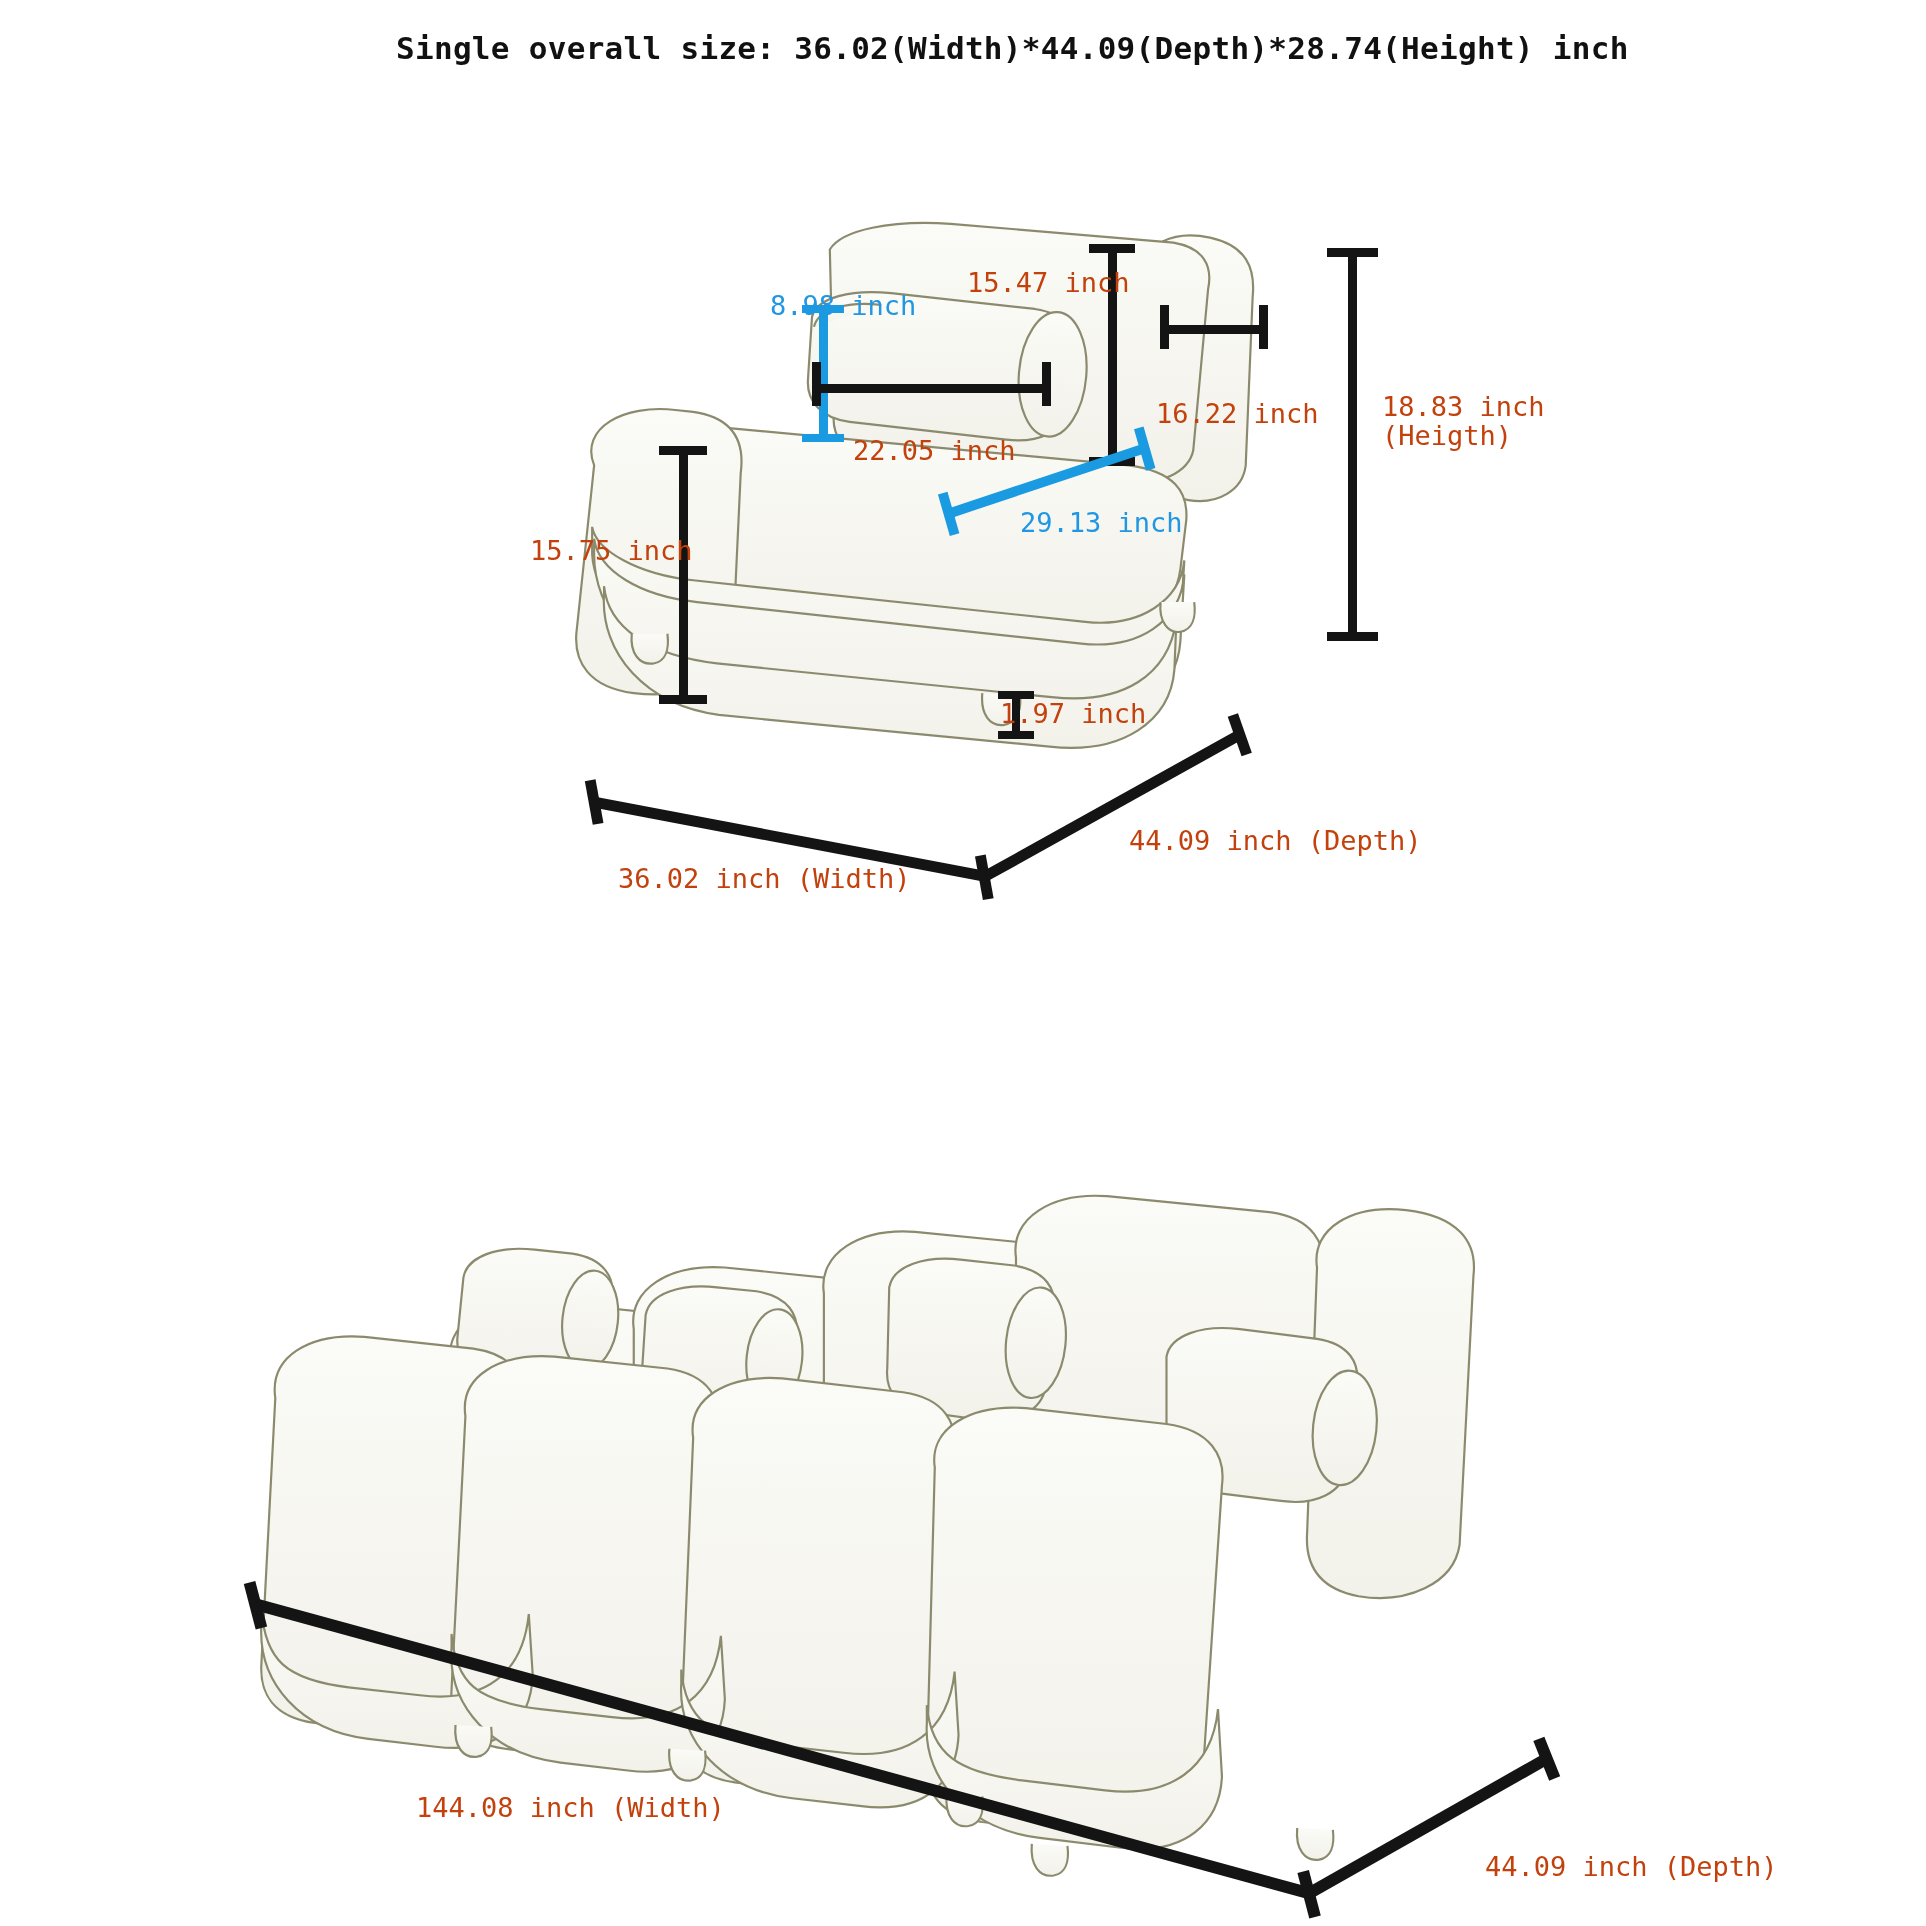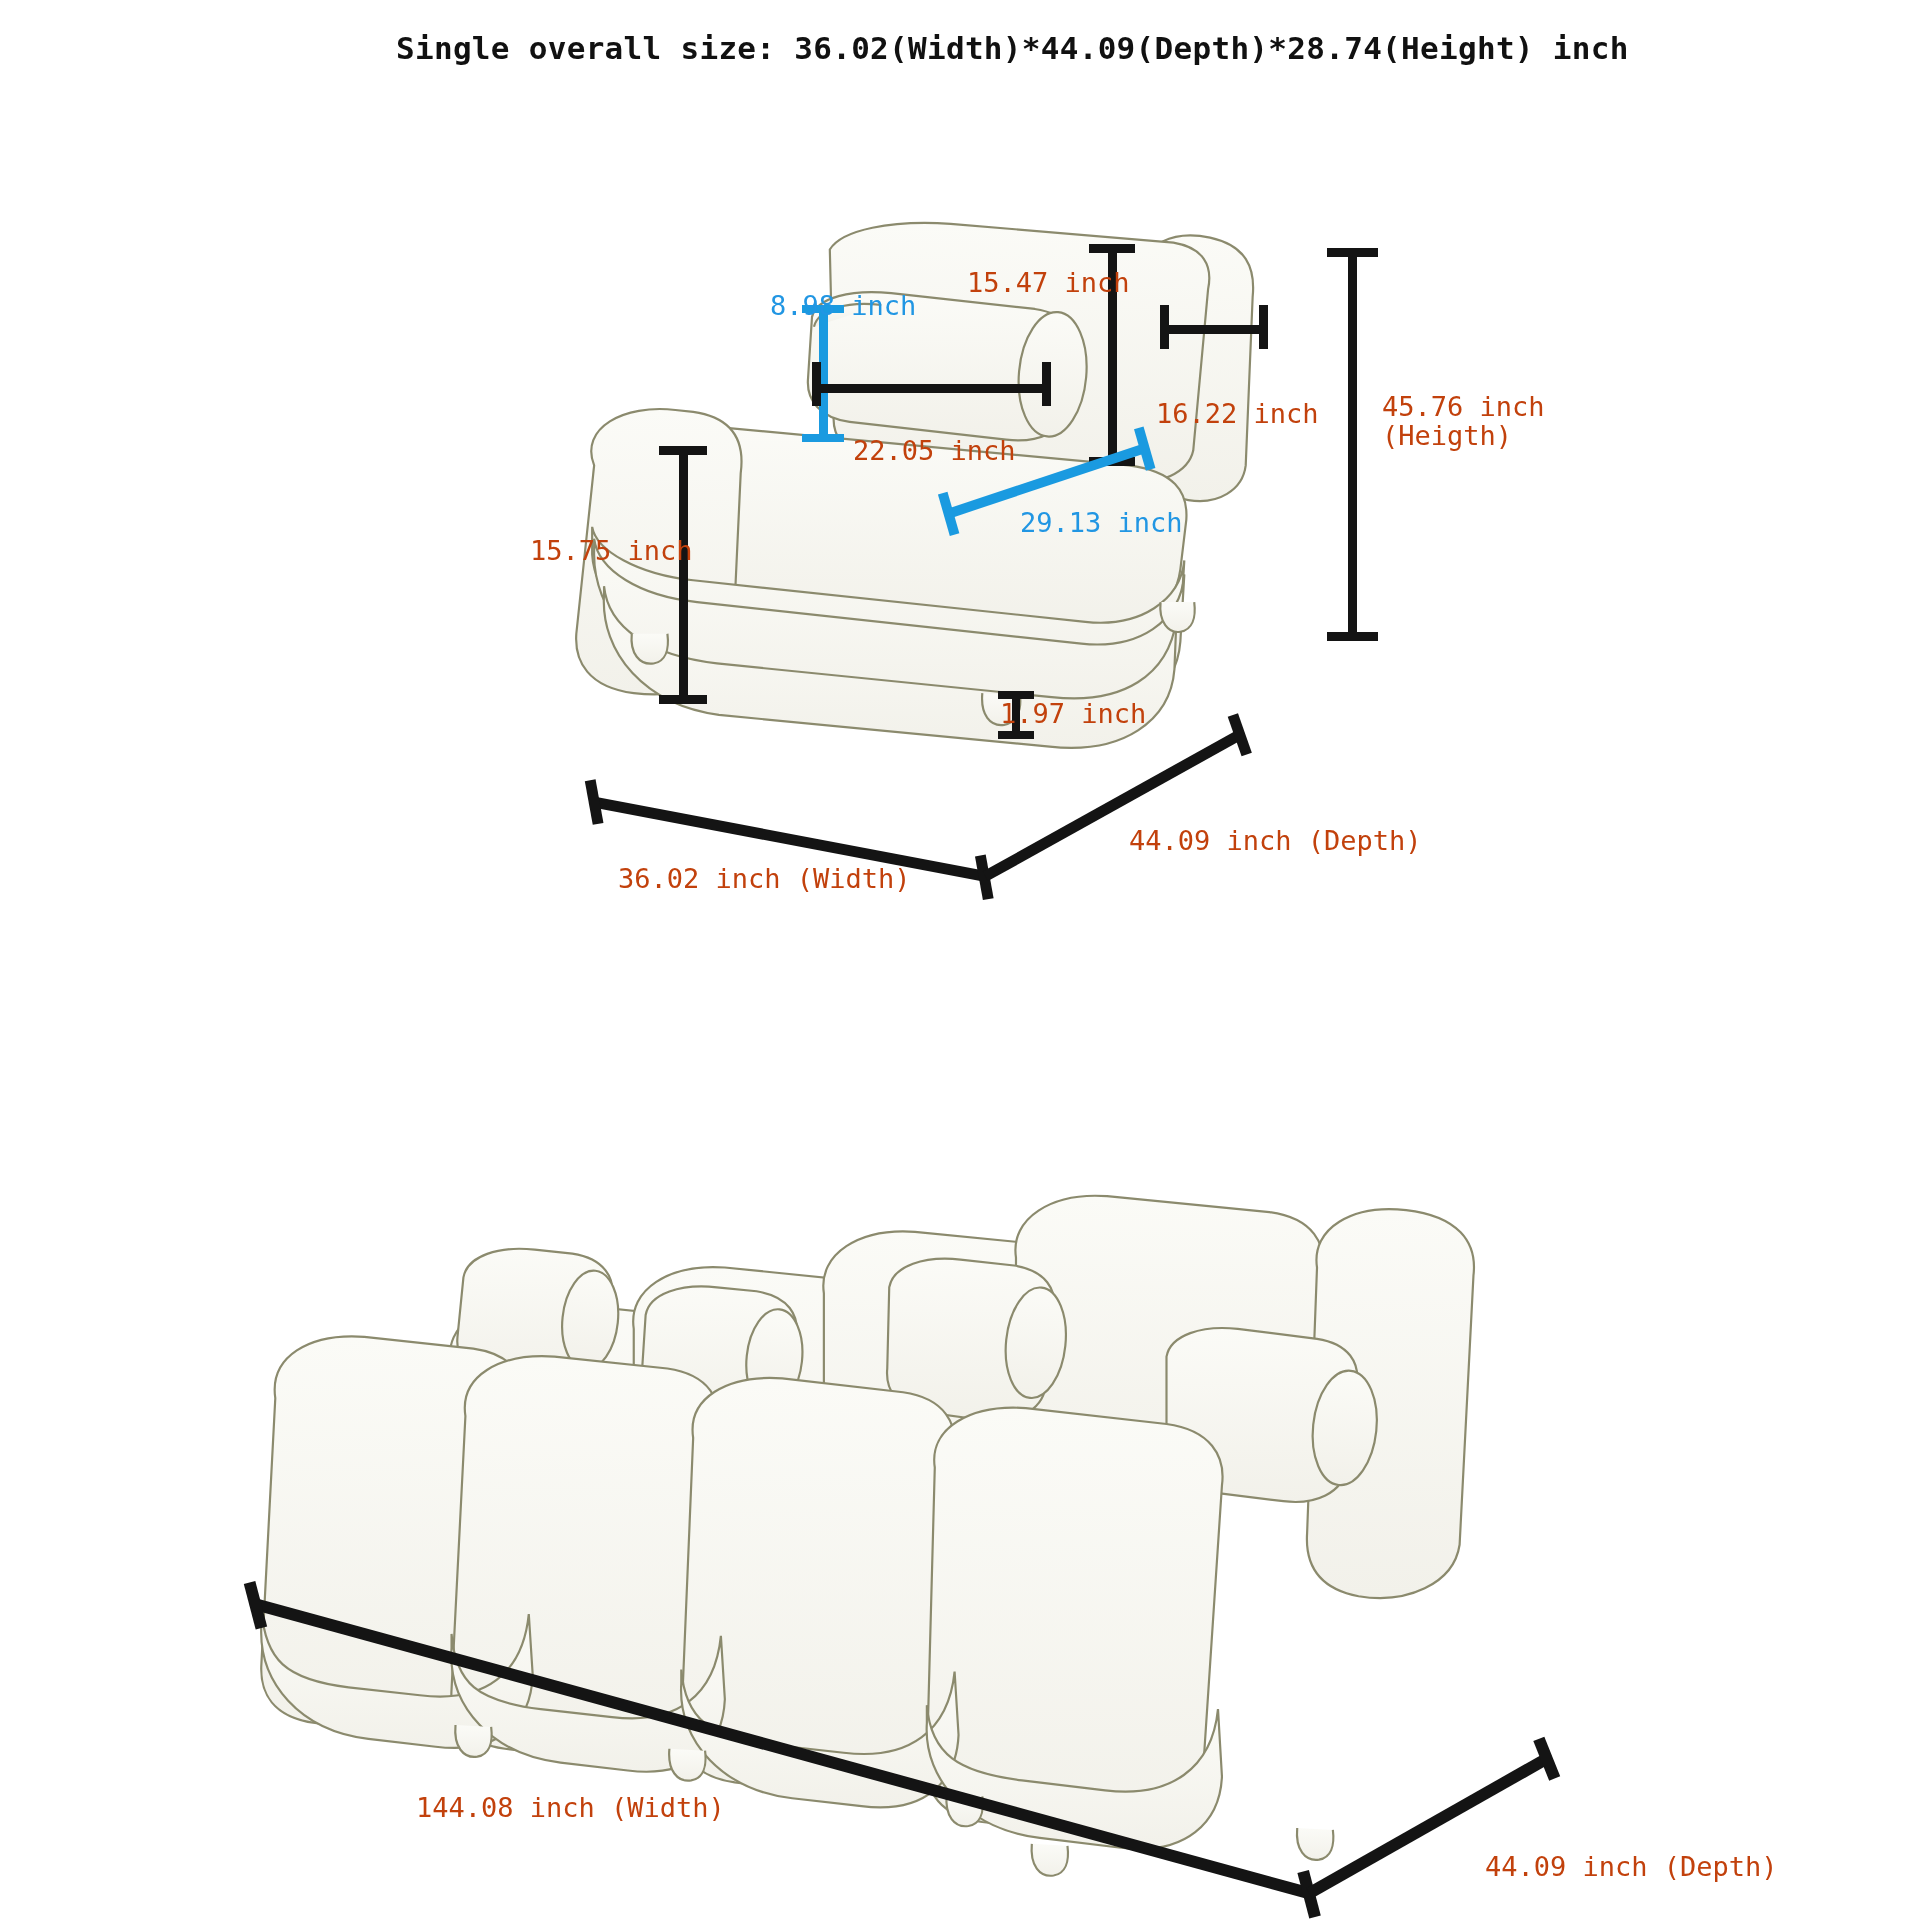--- a/index.html
+++ b/index.html
@@ -122,21 +122,21 @@
   <div class="label" style="left:967px; top:267px;">15.47 inch</div>
 
   <div class="dim" style="left:1163px; top:325px; width:104px; height:9px;"></div>
   <div class="dim" style="left:1160px; top:305px; width:9px; height:44px;"></div>
   <div class="dim" style="left:1259px; top:305px; width:9px; height:44px;"></div>
   <div class="label" style="left:1156px; top:354px;margin-top:44px;">16.22 inch</div>
 
   <div class="dim" style="left:1348px; top:249px; width:9px; height:390px;"></div>
   <div class="dim" style="left:1327px; top:248px; width:51px; height:9px;"></div>
   <div class="dim" style="left:1327px; top:632px; width:51px; height:9px;"></div>
-  <div class="label" style="left:1382px; top:391px;">45.76 inch</div>
+  <div class="label" style="left:1382px; top:391px;">18.83 inch</div>
   <div class="label" style="left:1382px; top:420px;text-align:right;">(Heigth)</div>
 
   <svg class="overlay" viewBox="0 0 1946 1946" width="1927" height="1927">
     <line x1="960" y1="518" x2="1155" y2="453" stroke="#1a9ae0" stroke-width="10"></line>
     <line x1="952" y1="498" x2="964" y2="540" stroke="#1a9ae0" stroke-width="10"></line>
     <line x1="1150" y1="432" x2="1162" y2="474" stroke="#1a9ae0" stroke-width="10"></line>
   </svg>
   <div class="label blue" style="left:1020px; top:507px;">29.13 inch</div>
 
   <div class="dim" style="left:679px; top:447px; width:9px; height:255px;"></div>

